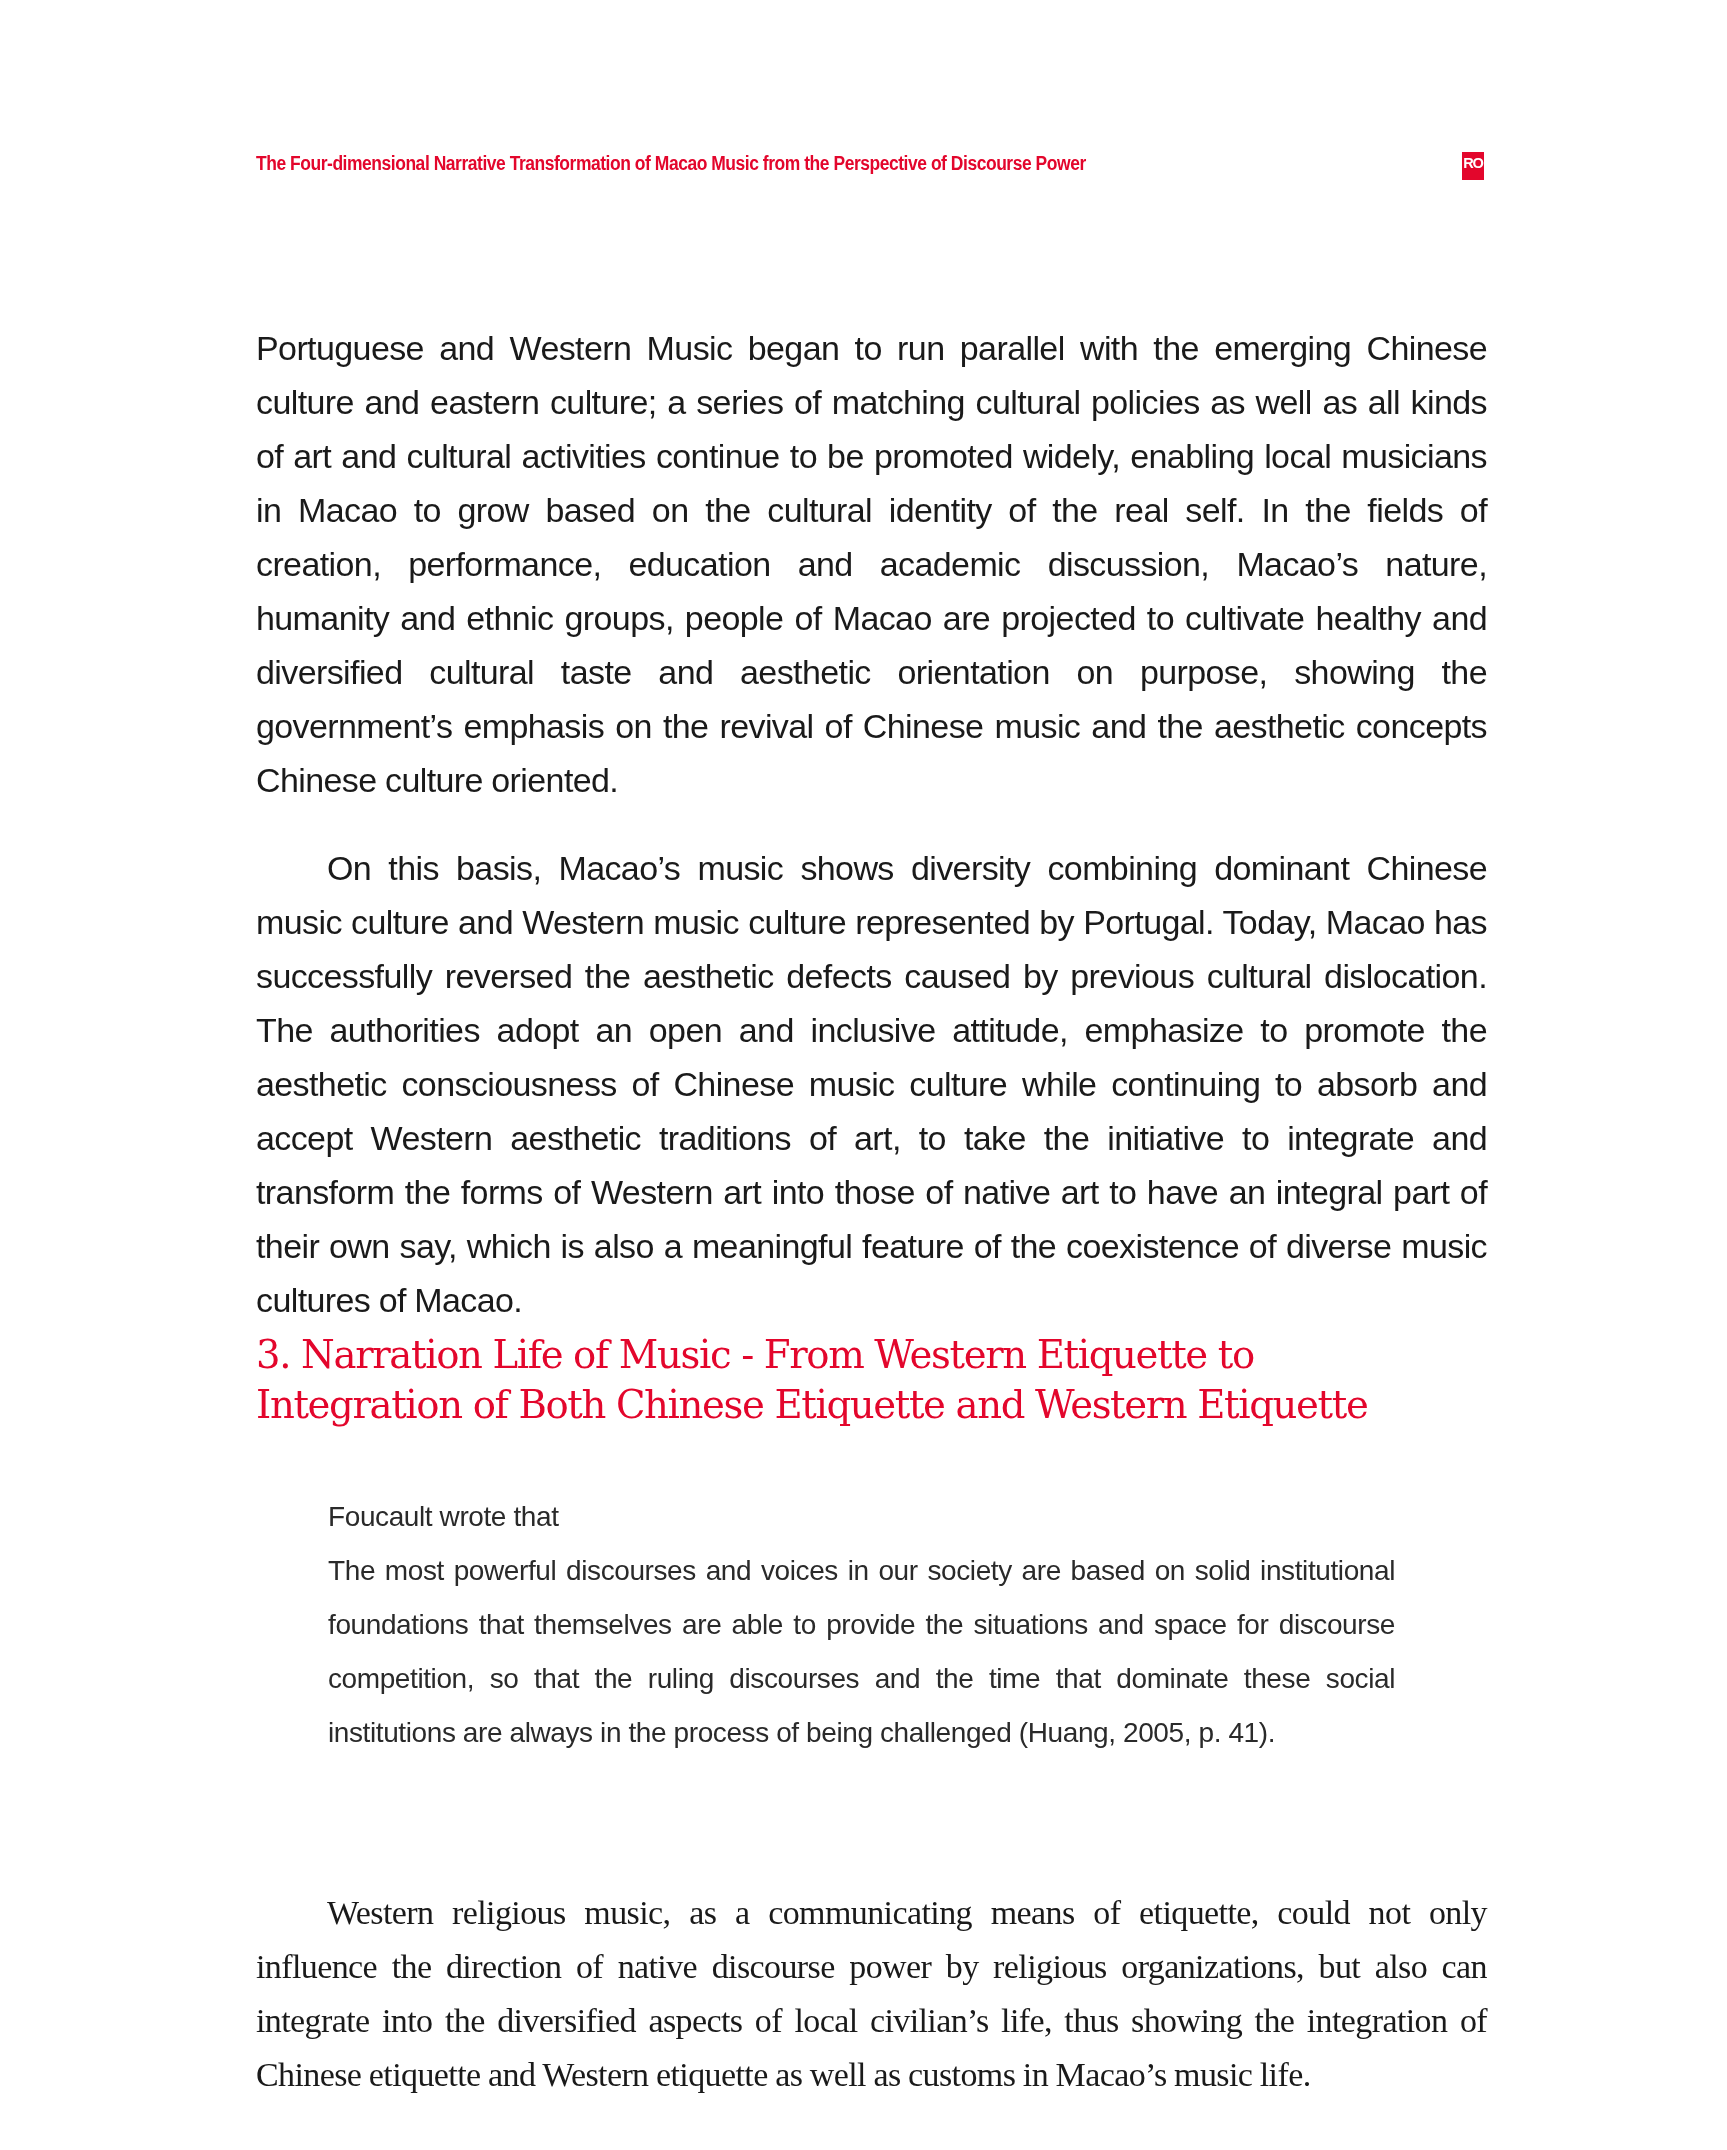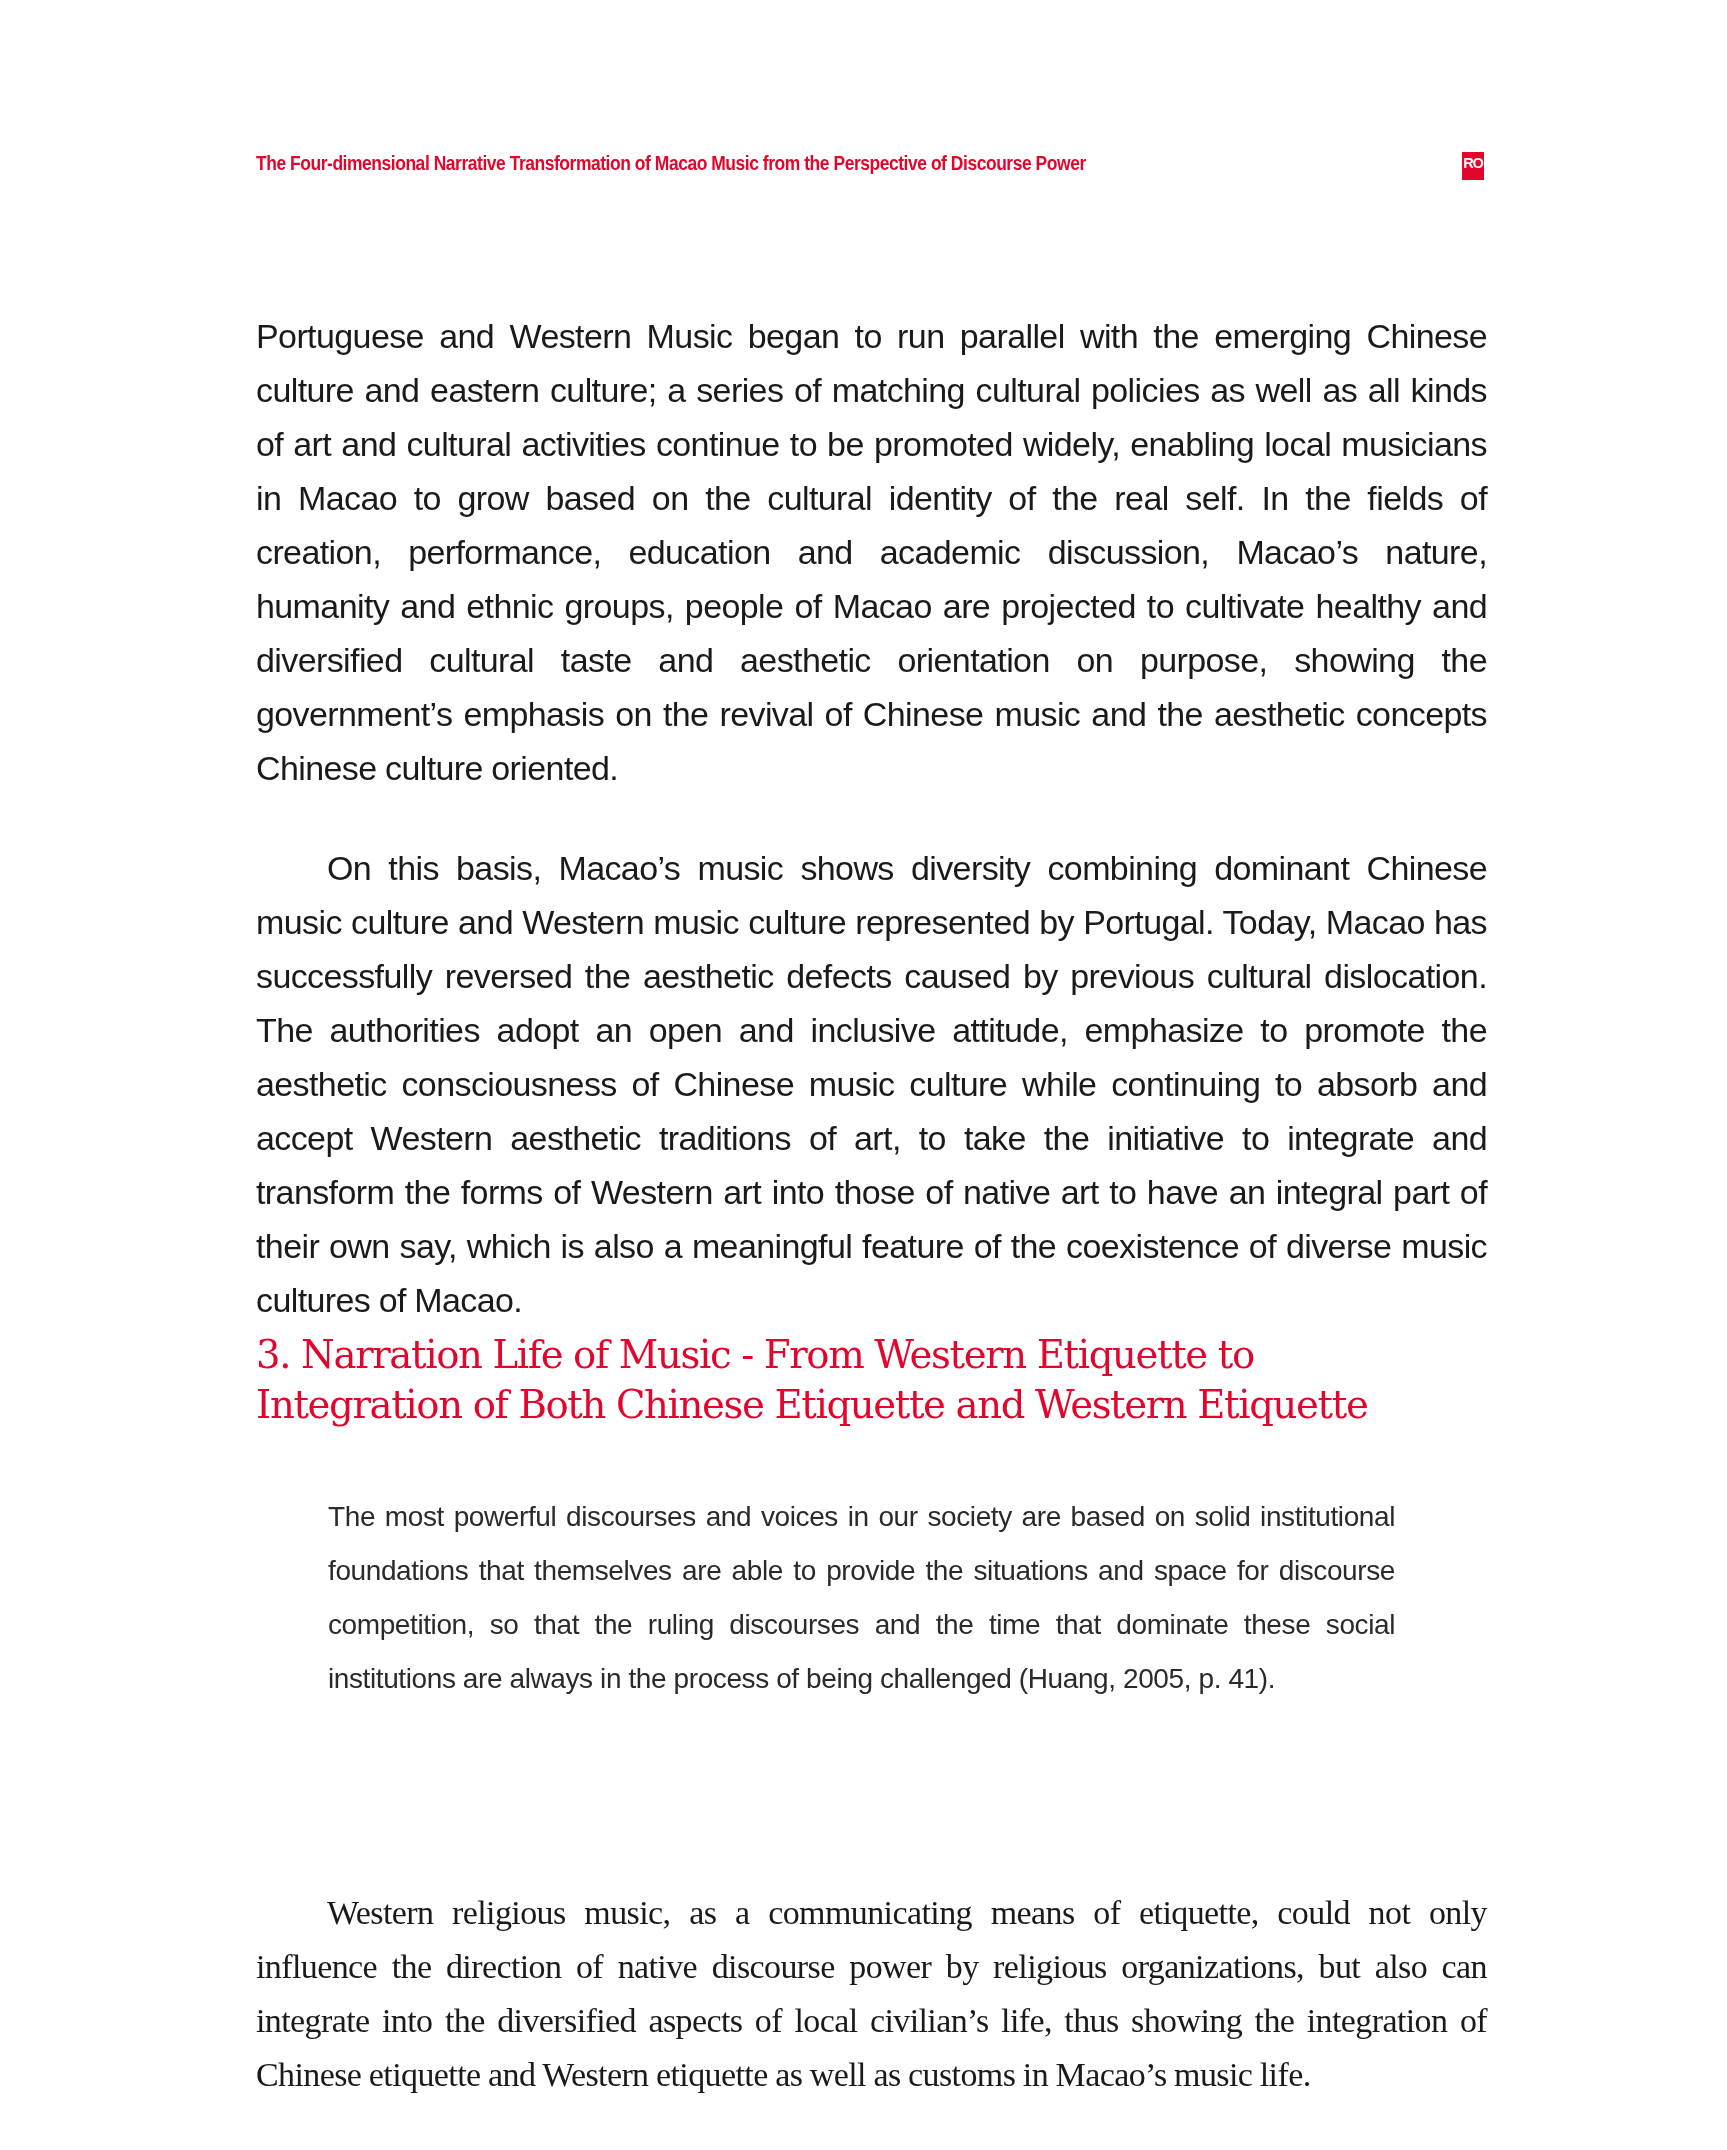--- a/index.html
+++ b/index.html
@@ -65,21 +65,21 @@
     font-size: 34px;
     line-height: 54px;
     color: #1a1a1a;
     text-align: justify;
     hyphens: manual;
     letter-spacing: -0.6px;
     word-spacing: -0.4px;
     margin: 0;
   }
   .body-text.indent { text-indent: 71px; margin-top: 44px; }
-  #para-1 { top: 309px; }
+  #para-1 { top: 321px; }
   #para-2 { top: 797px; }
 
   .section-heading {
     position: absolute;
     left: 256px;
     top: 1329px;
     width: 1239px;
     font-family: "DejaVu Serif", "Liberation Serif", serif;
     font-size: 40px;
     line-height: 50px;
@@ -118,19 +118,20 @@
     <span class="logo">RO</span>
   </div>
 
   <p class="body-text" id="para-1">Portuguese and Western Music began to run parallel with the emerging Chinese culture and eastern culture; a series of matching cultural policies as well as all kinds of art and cultural activities continue to be promoted widely, enabling local musi­cians in Macao to grow based on the cultural identity of the real self. In the fields of creation, performance, education and academic discussion, Macao’s nature, humanity and ethnic groups, people of Macao are projected to cultivate healthy and diversified cultural taste and aesthetic orientation on purpose, showing the government’s emphasis on the revival of Chinese music and the aesthetic con­cepts Chinese culture oriented.</p>
 
   <p class="body-text indent" id="para-2">On this basis, Macao’s music shows diversity combining dominant Chinese music culture and Western music culture represented by Portugal. Today, Macao has successfully reversed the aesthetic defects caused by previous cultural disloca­tion. The authorities adopt an open and inclusive attitude, emphasize to promote the aesthetic consciousness of Chinese music culture while continuing to absorb and accept Western aesthetic traditions of art, to take the initiative to integrate and transform the forms of Western art into those of native art to have an inte­gral part of their own say, which is also a meaningful feature of the coexistence of diverse music cultures of Macao.</p>
 
   <h2 class="section-heading">3. Narration Life of Music - From Western Etiquette to Integration of Both Chinese Etiquette and Western Etiquette</h2>
 
   <div class="blockquote">
+    <span class="lead">Foucault wrote that</span>
     <span class="quote-body">The most powerful discourses and voices in our society are based on solid institutional foundations that themselves are able to provide the situations and space for discourse competition, so that the ruling discourses and the time that dominate these social institutions are always in the process of being challenged (Huang, 2005, p. 41).</span>
   </div>
 
   <p class="body-text indent" id="para-3">Western religious music, as a communicating means of etiquette, could not only influence the direction of native discourse power by religious organizations, but also can integrate into the diversified aspects of local civilian’s life, thus showing the integration of Chinese etiquette and Western etiquette as well as customs in Macao’s music life.</p>
 
 </div>
 
 
 </body></html>

